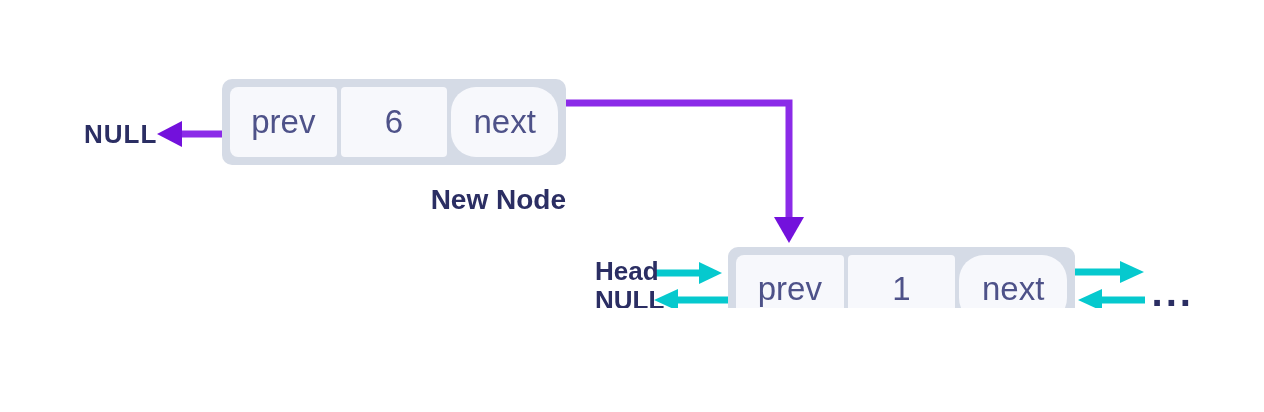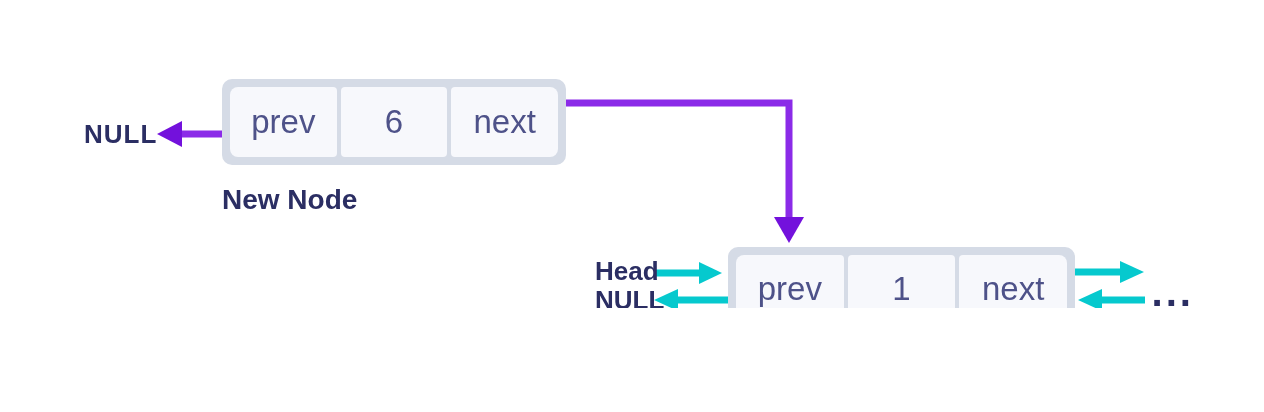--- a/index.html
+++ b/index.html
@@ -26,25 +26,25 @@
   .node{
     position:absolute;display:flex;gap:4px;padding:8px;box-sizing:border-box;
     background:var(--node_border);border-radius:10px;
   }
   .node .cell{
     flex:1;display:flex;align-items:center;justify-content:center;
     background:var(--cell_bg);border-radius:4px;
     font-size:33px;color:var(--cell_text);
   }
   .node .cell:first-child{border-top-left-radius:8px;border-bottom-left-radius:8px;}
-  .node .cell:last-child{border-top-right-radius:8px;border-bottom-right-radius:8px;}
+  .node .cell:last-child{border-top-right-radius:8px;border-bottom-right-radius:8px;border-radius:25px;}
   .node1{left:222px;top:79px;width:344px;height:86px;}
   .node2{left:728px;top:247px;width:347px;height:84px;}
   .caption{
-    position:absolute;left:222px;top:184px;width:344px;text-align:left;
+    position:absolute;left:222px;top:184px;width:344px;text-align:right;
     font-size:28px;font-weight:bold;color:var(--label_text);
   }
   .null-left{
     position:absolute;left:84px;top:119px;
     font-size:26px;font-weight:600;letter-spacing:1px;color:var(--label_text);
   }
   .head-null{
     position:absolute;left:595px;top:257px;
     font-size:26px;font-weight:600;line-height:29px;color:var(--label_text);
   }

